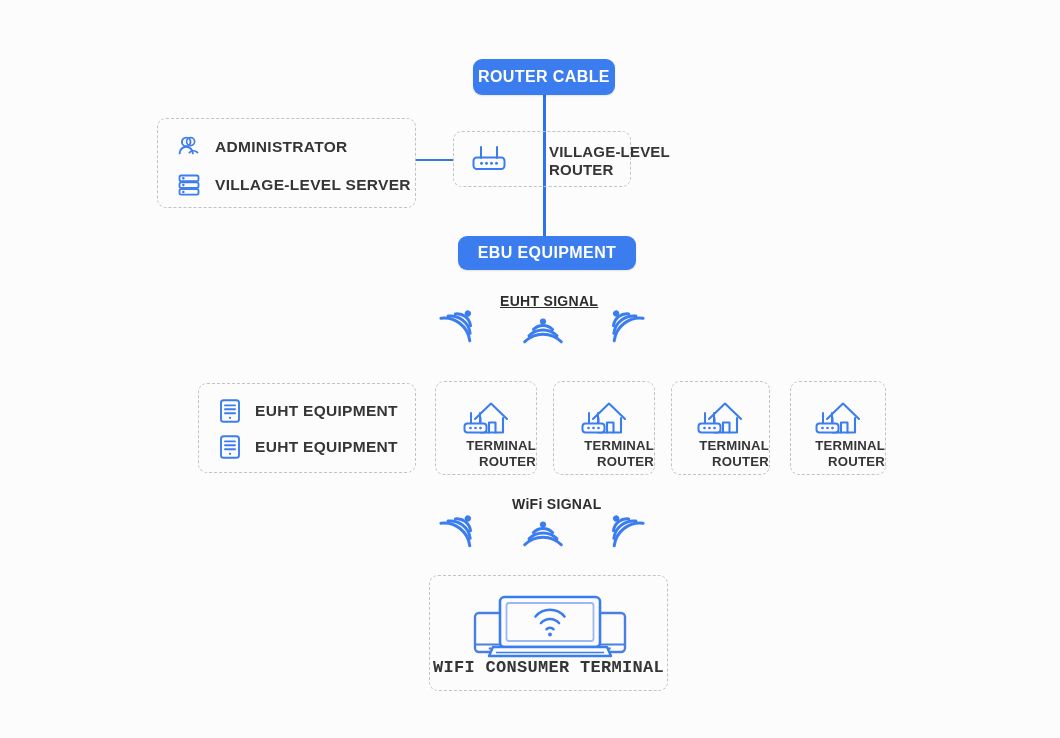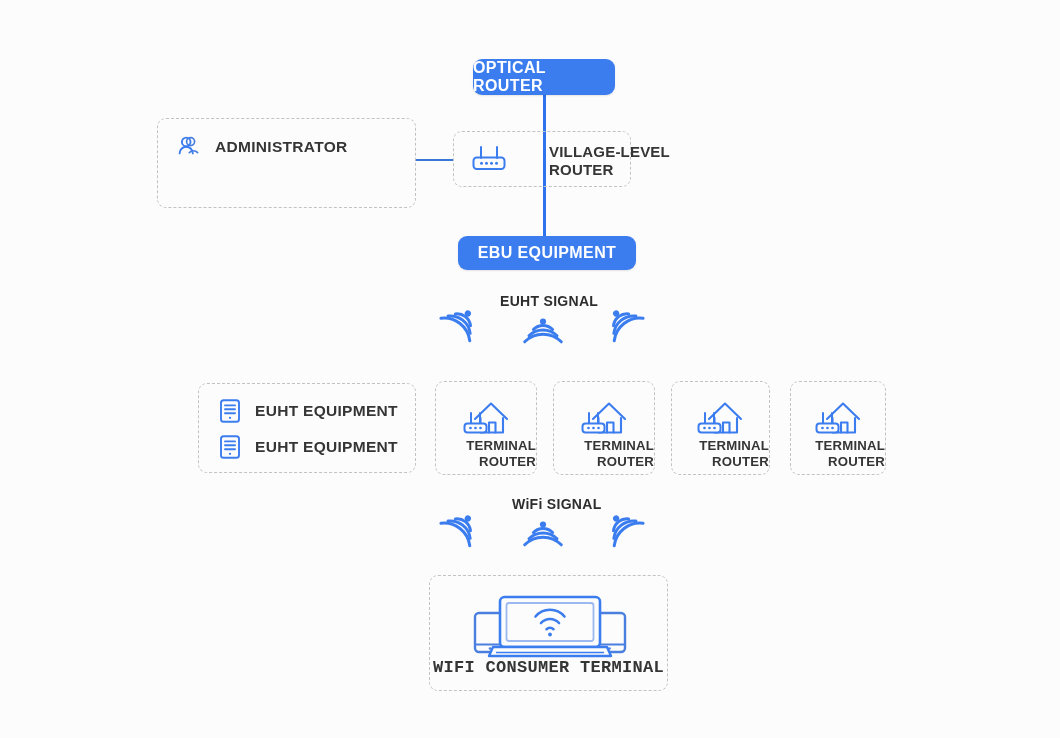--- a/index.html
+++ b/index.html
@@ -120,37 +120,50 @@
 </head>
 <body>
 
 <div class="canvas">
 
   <div class="line-v" style="left:543px; top:92px; height:68px;"></div>
   <div class="line-v" style="left:543px; top:160px; height:78px;"></div>
   <div class="line-h" style="left:415px; top:159px; width:38px;"></div>
 
   <div class="pill" style="left:473px; top:59px; width:142px; height:36px; font-size:16px;">
-    <span>OPTICAL ROUTER</span>
+    <span>ROUTER CABLE</span>
   </div>
 
   <div class="dbox" style="left:157px; top:118px; width:259px; height:90px;"></div>
 
   <div class="irow" style="left:176px; top:134px;">
     <span class="ico">
       <svg width="26" height="26" viewBox="0 0 26 26">
         <circle cx="14.6" cy="7.6" r="4.0" fill="none" stroke="#4a7fe0" stroke-width="1.7"></circle>
         <path d="M13.3 18.6 A5.6 5.6 0 0 1 21.6 18.6" fill="none" stroke="#4a7fe0" stroke-width="1.7" stroke-linecap="round"></path>
         <circle cx="10.2" cy="7.9" r="4.3" fill="none" stroke="#3b7def" stroke-width="1.9"></circle>
         <path d="M3.6 19.4 A6.6 6.6 0 0 1 16.8 19.4" fill="none" stroke="#3b7def" stroke-width="1.9" stroke-linecap="round"></path>
       </svg>
     </span>
     <span class="lbl">ADMINISTRATOR</span>
   </div>
 
+  <div class="irow" style="left:176px; top:172px;">
+    <span class="ico">
+      <svg width="26" height="26" viewBox="0 0 26 26">
+        <rect x="3.5" y="3.5" width="19" height="5.6" rx="1.6" fill="none" stroke="#3b7def" stroke-width="1.8"></rect>
+        <rect x="3.5" y="10.3" width="19" height="5.6" rx="1.6" fill="none" stroke="#3b7def" stroke-width="1.8"></rect>
+        <rect x="3.5" y="17.1" width="19" height="5.6" rx="1.6" fill="none" stroke="#3b7def" stroke-width="1.8"></rect>
+        <circle cx="7.3" cy="6.3" r="1.25" fill="#3b7def"></circle>
+        <circle cx="7.3" cy="13.1" r="1.25" fill="#3b7def"></circle>
+        <circle cx="7.3" cy="19.9" r="1.25" fill="#3b7def"></circle>
+      </svg>
+    </span>
+    <span class="lbl">VILLAGE-LEVEL SERVER</span>
+  </div>
 
   <div class="dbox" style="left:453px; top:131px; width:178px; height:56px;"></div>
 
   <span class="ico abs" style="left:470px; top:144px;">
     <svg width="38" height="30" viewBox="0 0 38 30">
       <line x1="11" y1="3" x2="11" y2="14" stroke="#3b7def" stroke-width="2" stroke-linecap="round"></line>
       <line x1="27" y1="3" x2="27" y2="14" stroke="#3b7def" stroke-width="2" stroke-linecap="round"></line>
       <rect x="3.5" y="13.5" width="31" height="11.5" rx="3.2" fill="none" stroke="#3b7def" stroke-width="2"></rect>
       <circle cx="11.5" cy="19.3" r="1.5" fill="#3b7def"></circle>
       <circle cx="16.5" cy="19.3" r="1.5" fill="#3b7def"></circle>
@@ -160,21 +173,21 @@
   </span>
   <div class="router-label" style="left:516px; top:143px;">
     <div>VILLAGE-LEVEL</div>
     <div>ROUTER</div>
   </div>
 
   <div class="pill" style="left:458px; top:236px; width:178px; height:34px; font-size:16px;">
     <span>EBU EQUIPMENT</span>
   </div>
 
-  <div class="sig-title" style="left:500px; top:293px;">EUHT SIGNAL</div>
+  <div class="sig-title" style="left:500px; top:293px;text-decoration:underline;">EUHT SIGNAL</div>
 
   <span class="ico abs" style="left:440px; top:300px; transform:rotate(38deg);">
     <svg width="44" height="42" viewBox="0 0 44 42">
       <circle cx="22" cy="11.5" r="3.1" fill="#3b7def"></circle>
       <path d="M12.4 19.5 A13.6 13.6 0 0 1 31.6 19.5" fill="none" stroke="#3b7def" stroke-width="3" stroke-linecap="round"></path>
       <path d="M8.0 25.7 A19.8 19.8 0 0 1 36.0 25.7" fill="none" stroke="#3b7def" stroke-width="3" stroke-linecap="round"></path>
       <path d="M3.7 31.8 A25.9 25.9 0 0 1 40.3 31.8" fill="none" stroke="#3b7def" stroke-width="3" stroke-linecap="round"></path>
     </svg>
   </span>
 

